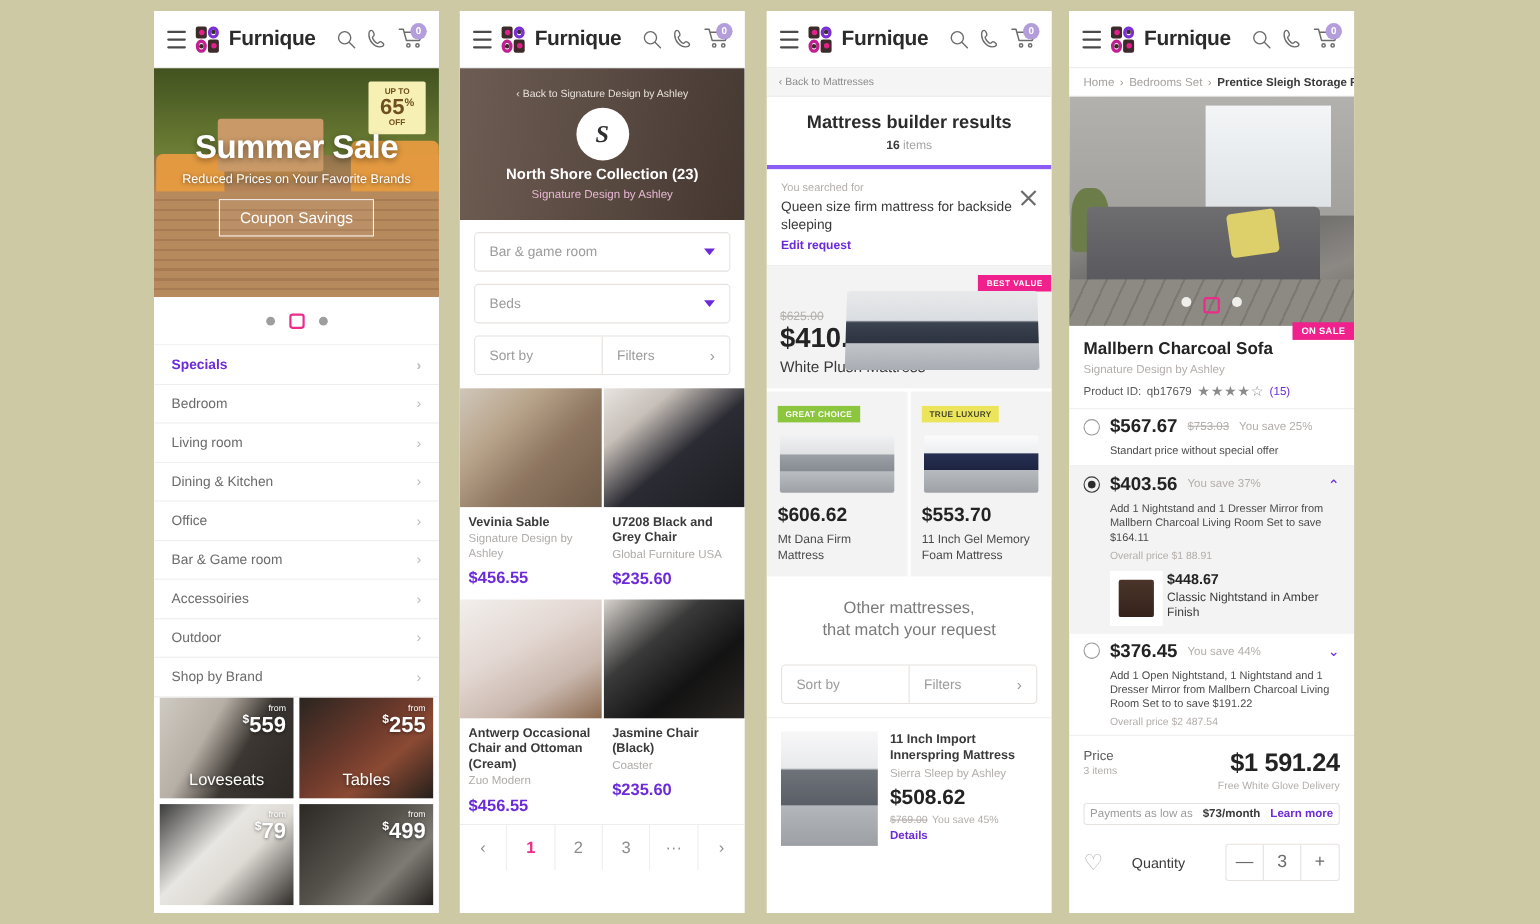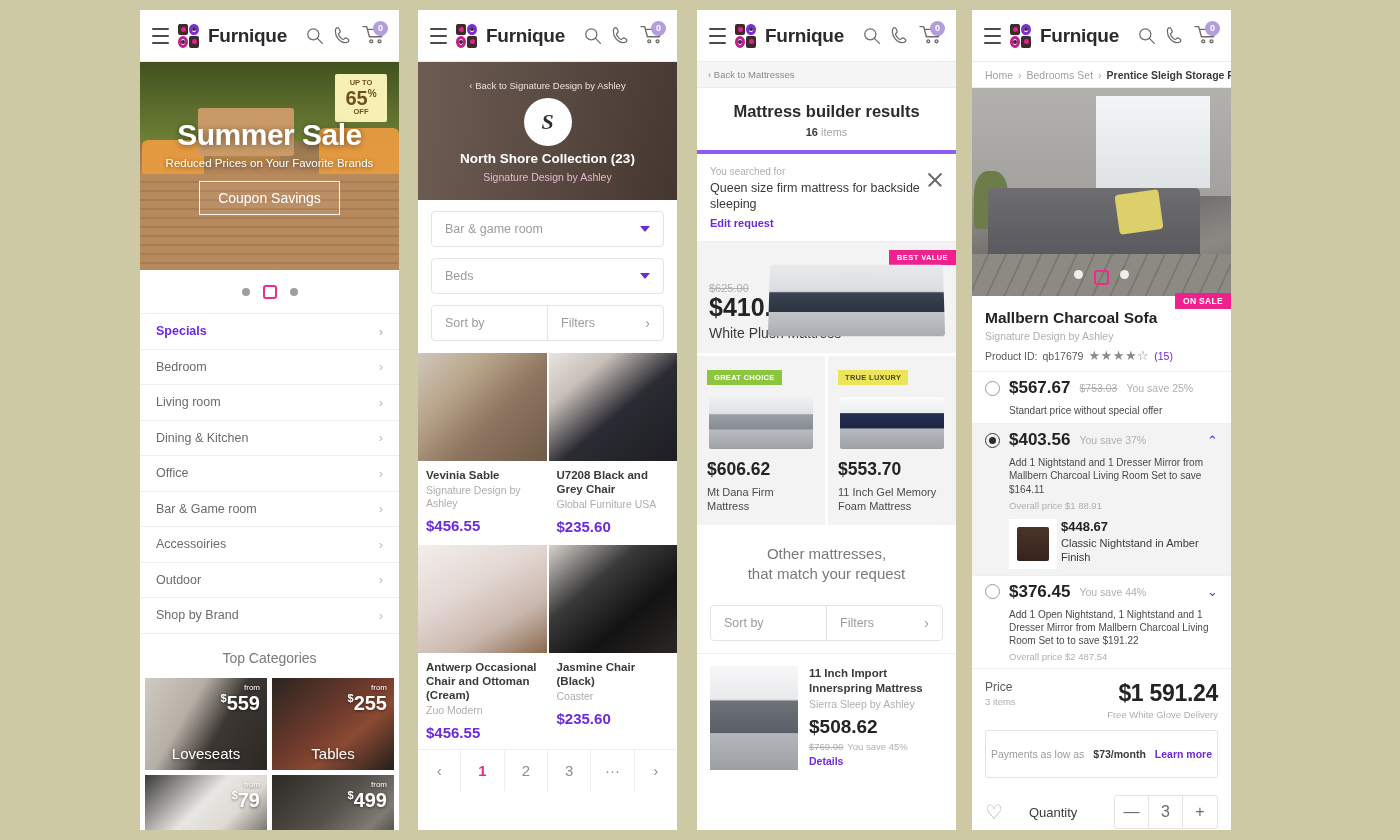--- a/index.html
+++ b/index.html
@@ -250,21 +250,21 @@
   .addon .ai .dr { width: 32px; height: 34px; background: linear-gradient(#4a342a,#35231b); border-radius: 2px; }
   .addon .ap { font-size: 13px; font-weight: 700; color: #232323; }
   .addon .an { font-size: 11px; color: #3a3a3a; line-height: 1.28; margin-top: 2px; }
 
   .pricebar { border-top: 1px solid #efefef; padding: 11px 13px 10px; display: flex; align-items: flex-start; }
   .pricebar .lft .l1 { font-size: 12px; color: #5a5a5a; }
   .pricebar .lft .l2 { font-size: 9.5px; color: #b3aeab; margin-top: 2px; }
   .pricebar .rt { margin-left: auto; text-align: right; }
   .pricebar .rt .big { font-size: 23px; font-weight: 700; color: #232323; letter-spacing: -0.3px; }
   .pricebar .rt .small { font-size: 9.5px; color: #b3aeab; margin-top: 2px; }
-  .payrow { margin: 0 13px 11px; height: 48px; border: 1px solid #e6e2df; border-radius: 3px;
+  .payrow { margin: 0 13px 11px; height: 20px; border: 1px solid #e6e2df; border-radius: 3px;
             display: flex; align-items: center; justify-content: center; gap: 9px; font-size: 10.5px; color: #9c9c9c; }
   .payrow b { color: #3a3a3a; }
   .payrow a { color: #6c2bd9; font-weight: 600; cursor: pointer; }
   .qrow { display: flex; align-items: center; padding: 6px 13px 12px; gap: 12px; }
   .heart { font-size: 20px; color: #b0acaa; cursor: pointer; }
   .qlabel { font-size: 13px; color: #3a3a3a; margin-left: 14px; }
   .stepper { margin-left: auto; display: flex; border: 1px solid #e6e2df; border-radius: 3px; }
   .stepper > div { width: 34px; height: 32px; display: flex; align-items: center; justify-content: center;
                    font-size: 16px; color: #6b6b6b; border-right: 1px solid #e6e2df; cursor: pointer; }
   .stepper > div:last-child { border-right: none; }
@@ -366,21 +366,20 @@
         <div class="catrow">
             <span>Outdoor</span>
             <span class="chev">›</span>
           </div>
         <div class="catrow">
             <span>Shop by Brand</span>
             <span class="chev">›</span>
           </div>
       </div>
 
-      <div class="toptitle">Top Categories</div>
 
       <div class="tiles">
         <div class="tile t1">
           <div class="bg"></div>
           <div class="price"><span class="from">from</span><span class="amt"><sup>$</sup><span>559</span></span></div>
           <div class="lbl">Loveseats</div>
         </div>
         <div class="tile t2">
           <div class="bg"></div>
           <div class="price"><span class="from">from</span><span class="amt"><sup>$</sup><span>255</span></span></div>

